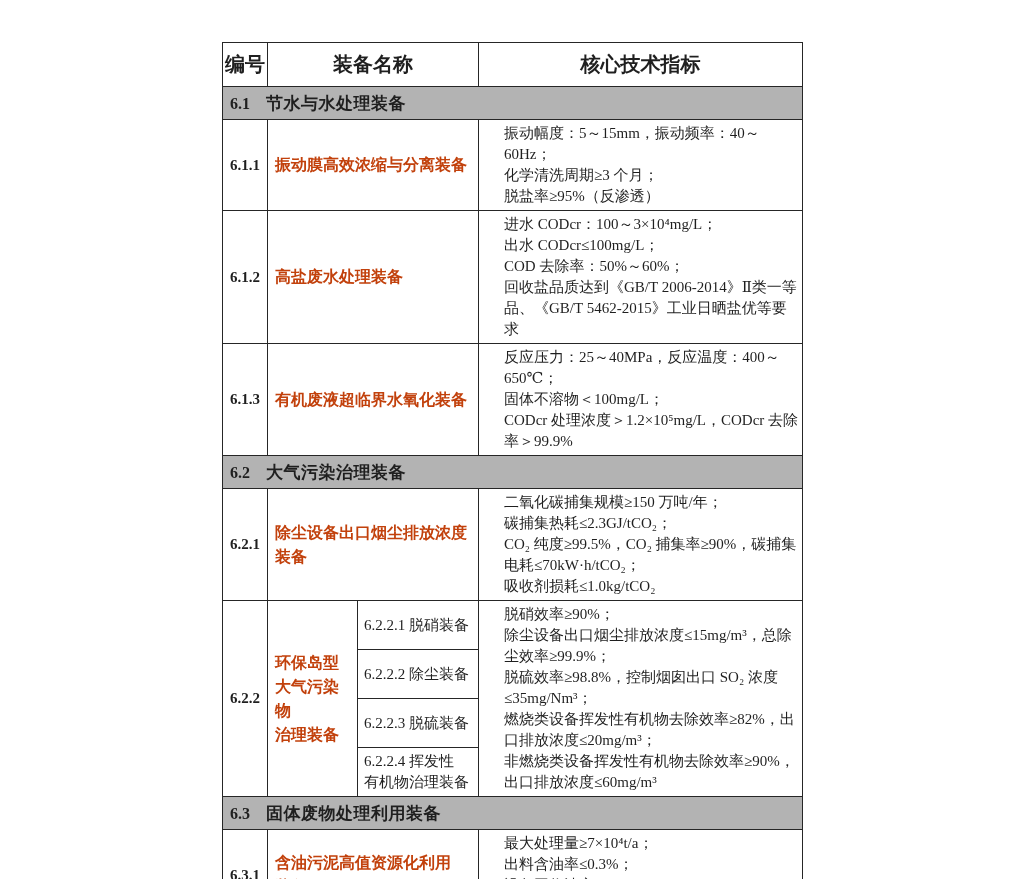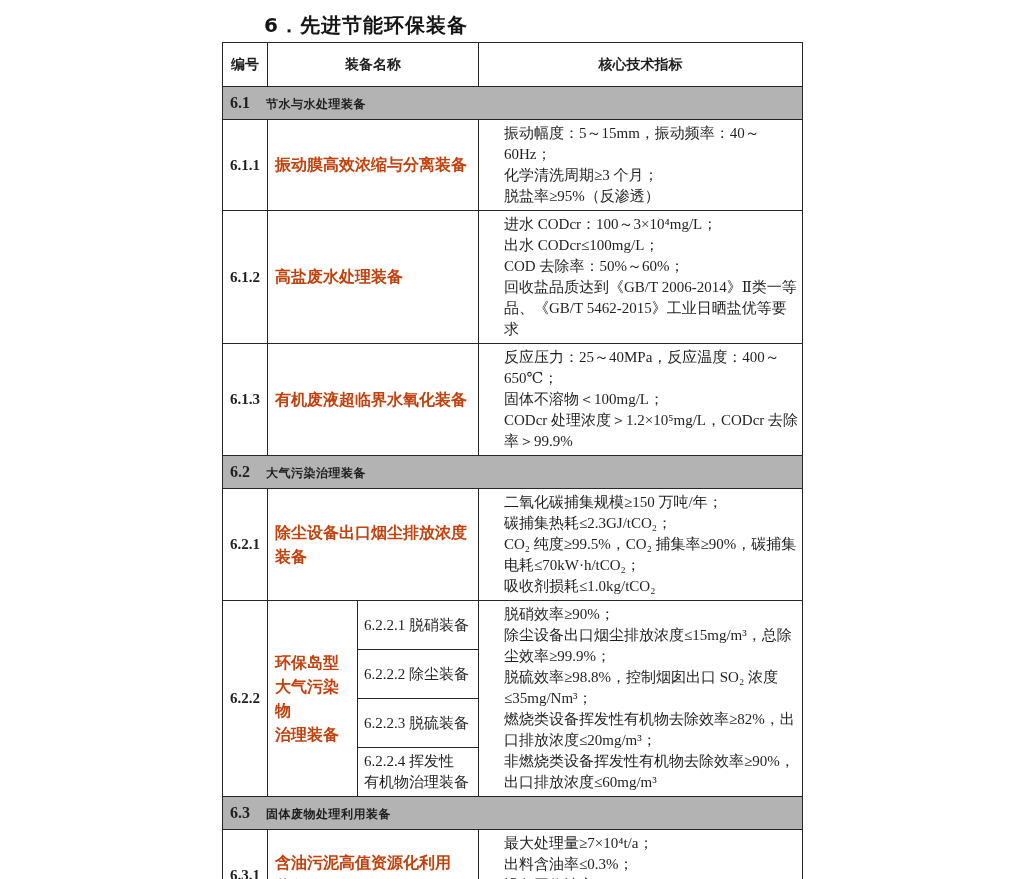--- a/index.html
+++ b/index.html
@@ -9,40 +9,39 @@
     --sans:"DejaVu Sans","Liberation Sans",sans-serif;
   }
   *{box-sizing:border-box;}
   html,body{margin:0;padding:0;}
   body{width:1026px;height:879px;background:#fff;font-family:var(--serif);color:var(--ink);}
   .page{position:relative;width:1026px;height:879px;background:#ffffff;overflow:hidden;}
   .doc-title{position:absolute;left:264px;top:12px;margin:0;font-family:var(--sans);font-weight:bold;font-size:20px;letter-spacing:1px;color:#151515;}
   table.spec-table{position:absolute;left:222px;top:42px;width:580px;border-collapse:collapse;table-layout:fixed;}
   .spec-table td,.spec-table th{border:1.5px solid #262626;padding:0;vertical-align:middle;overflow:hidden;}
   tr.header-row{height:44px;}
-  .header-row th{font-family:var(--serif);font-weight:bold;font-size:14px;text-align:center;background:#fff;}
+  .header-row th{font-family:var(--serif);font-weight:bold;font-size:20px;text-align:center;background:#fff;}
   tr.band-row{height:33px;}
   .band-row td{background:var(--band);padding-left:7px;}
   .band-id{font-family:var(--serif);font-weight:bold;font-size:16px;margin-right:16px;}
-  .band-title{font-family:Liberation Sans, sans-serif;font-weight:bold;font-size:12px;letter-spacing:0.5px;}
+  .band-title{font-family:Liberation Sans, sans-serif;font-weight:bold;font-size:17px;letter-spacing:0.5px;}
   td.no-cell{text-align:center;font-family:var(--serif);font-weight:bold;font-size:15px;}
   td.name-cell{padding-left:7px;padding-right:3px;}
   .name-line{font-family:var(--sans);font-weight:bold;font-size:16px;line-height:24px;color:#c2410c;}
   td.sub-cell{padding-left:6px;padding-right:2px;}
   .sub-line{font-family:var(--serif);font-size:15px;line-height:21px;}
   td.spec-cell{padding:3px 3px 3px 25px;}
   .spec-line{font-family:var(--serif);font-size:15px;line-height:21px;}
   .page-number{position:absolute;left:0;top:849px;width:1026px;text-align:center;font-family:var(--serif);font-size:13px;color:#222;}
 </style>
 </head>
 <body>
 
 <div class="page">
 
-  <h1 class="doc-title">6．先进节能环保装备</h1>
 
   <table class="spec-table">
     <colgroup>
       <col style="width:45px">
       <col style="width:90px">
       <col style="width:121px">
       <col style="width:324px">
     </colgroup>
 
     <tbody>

